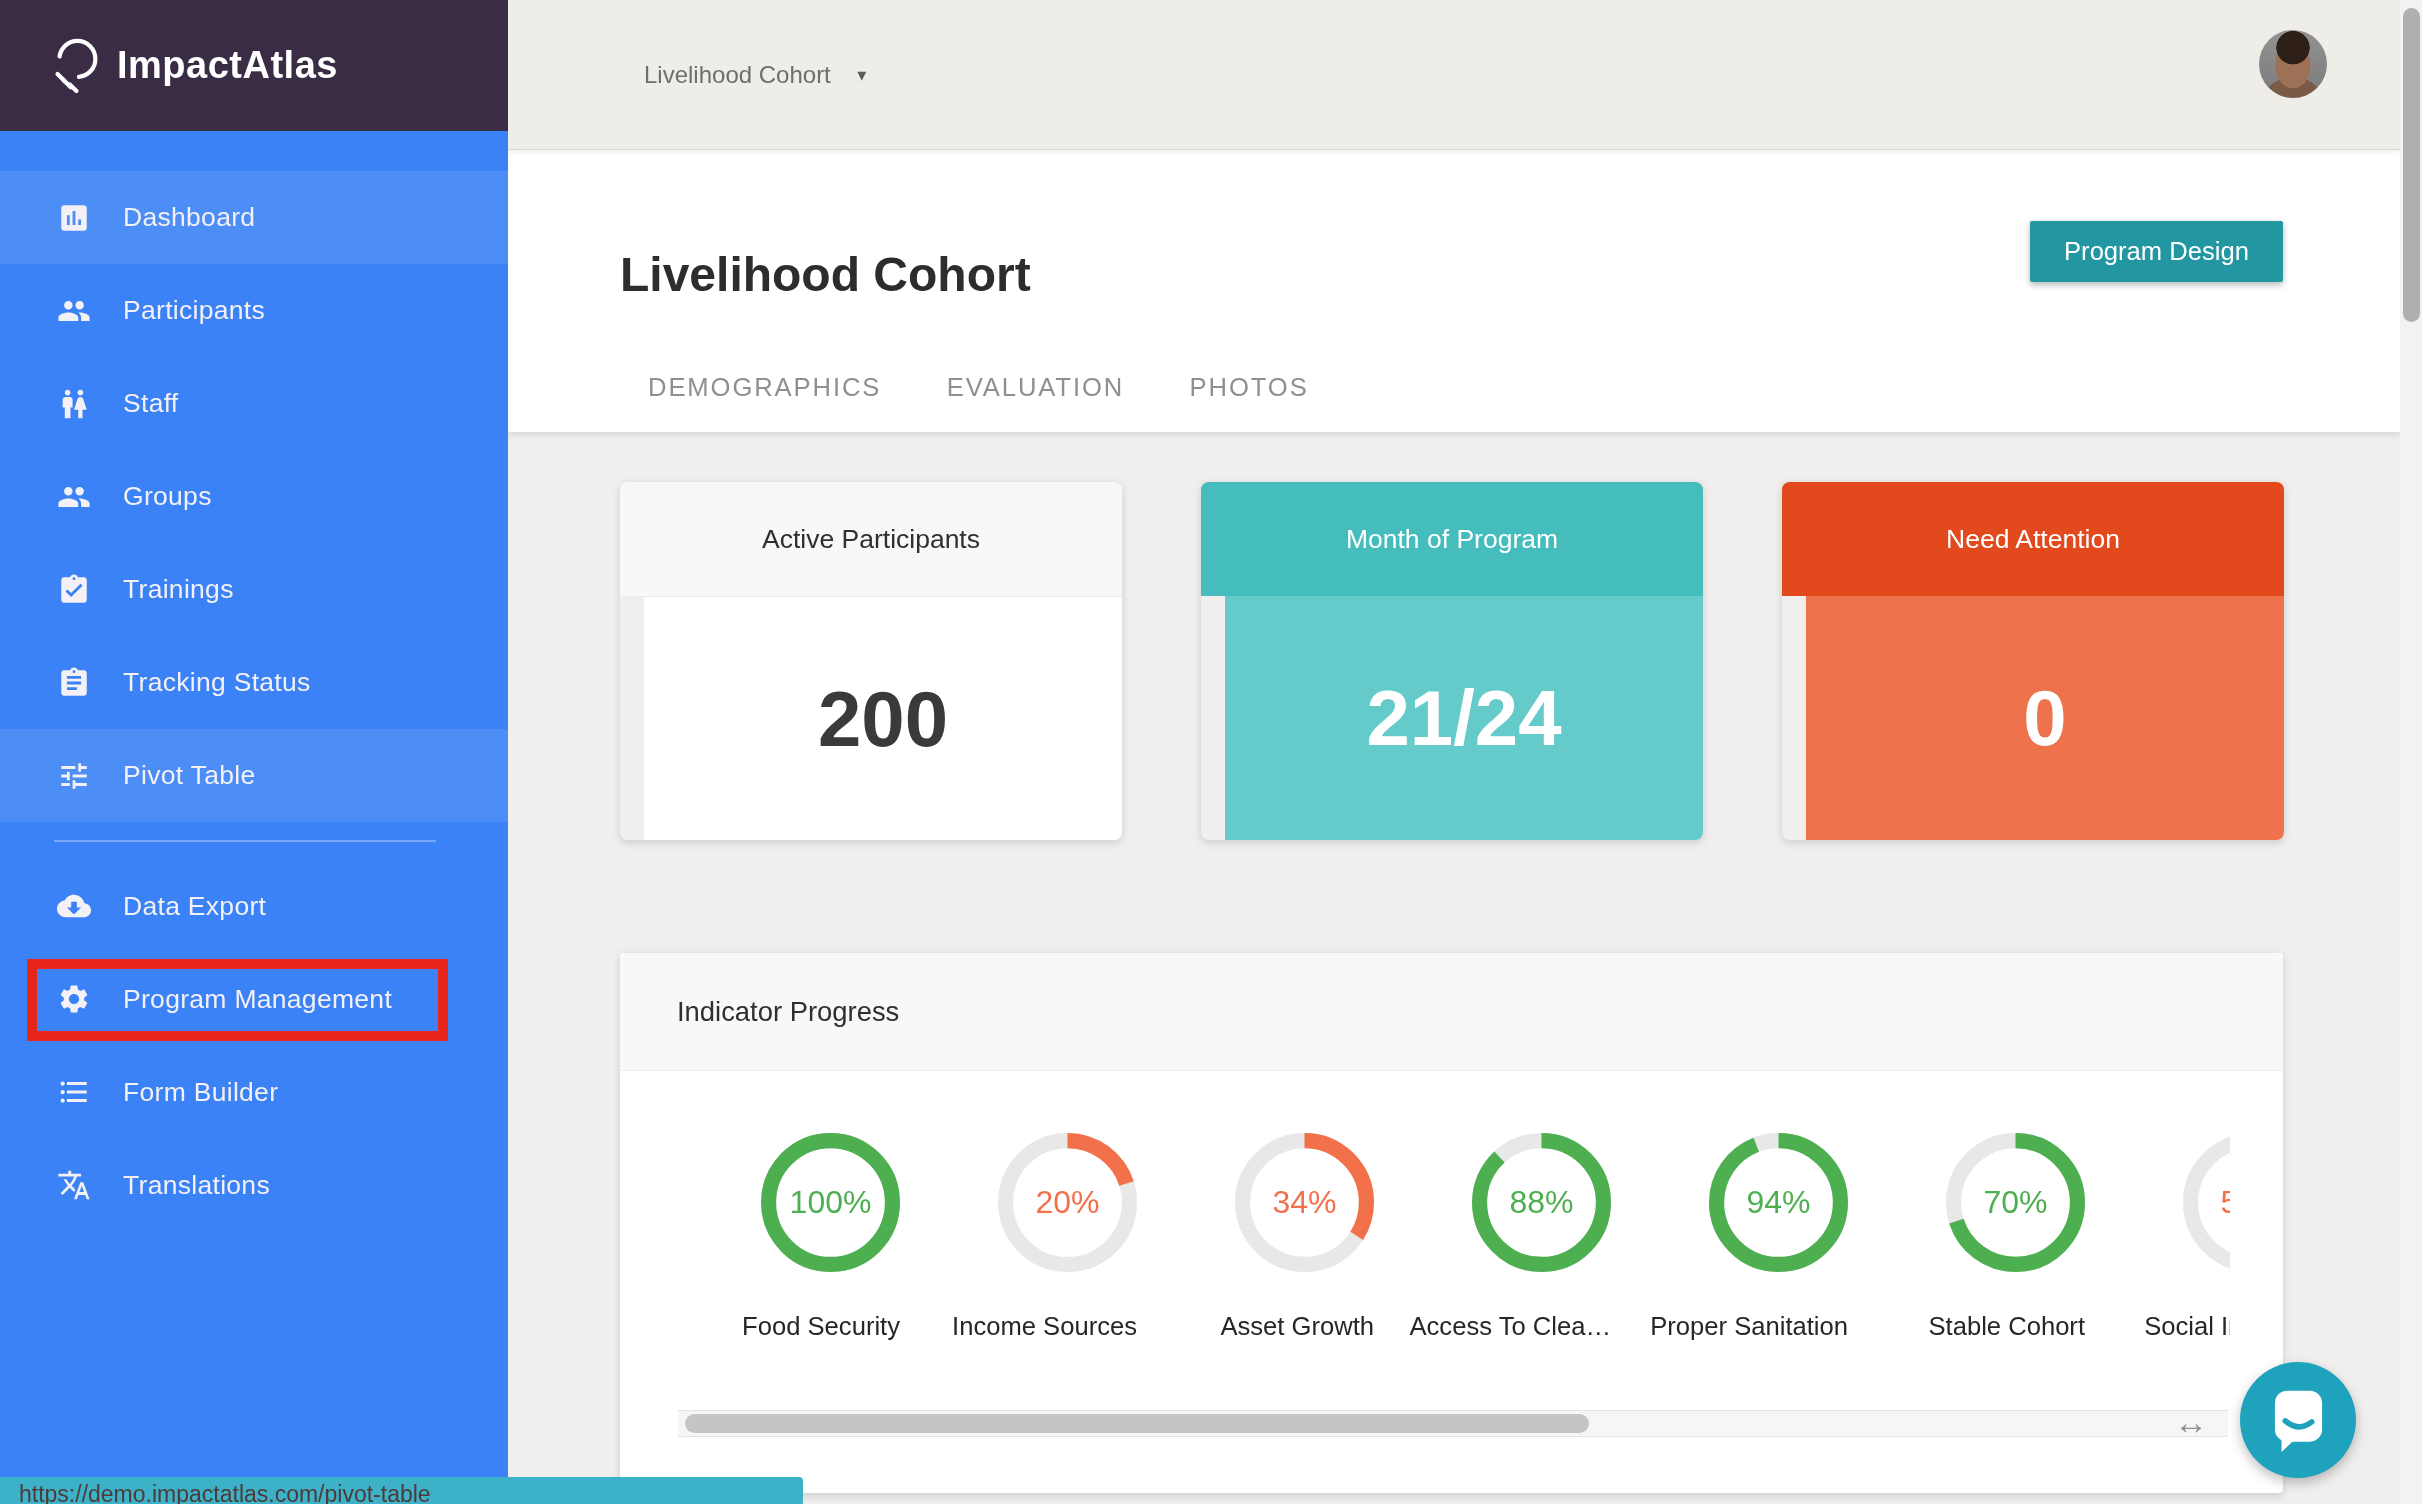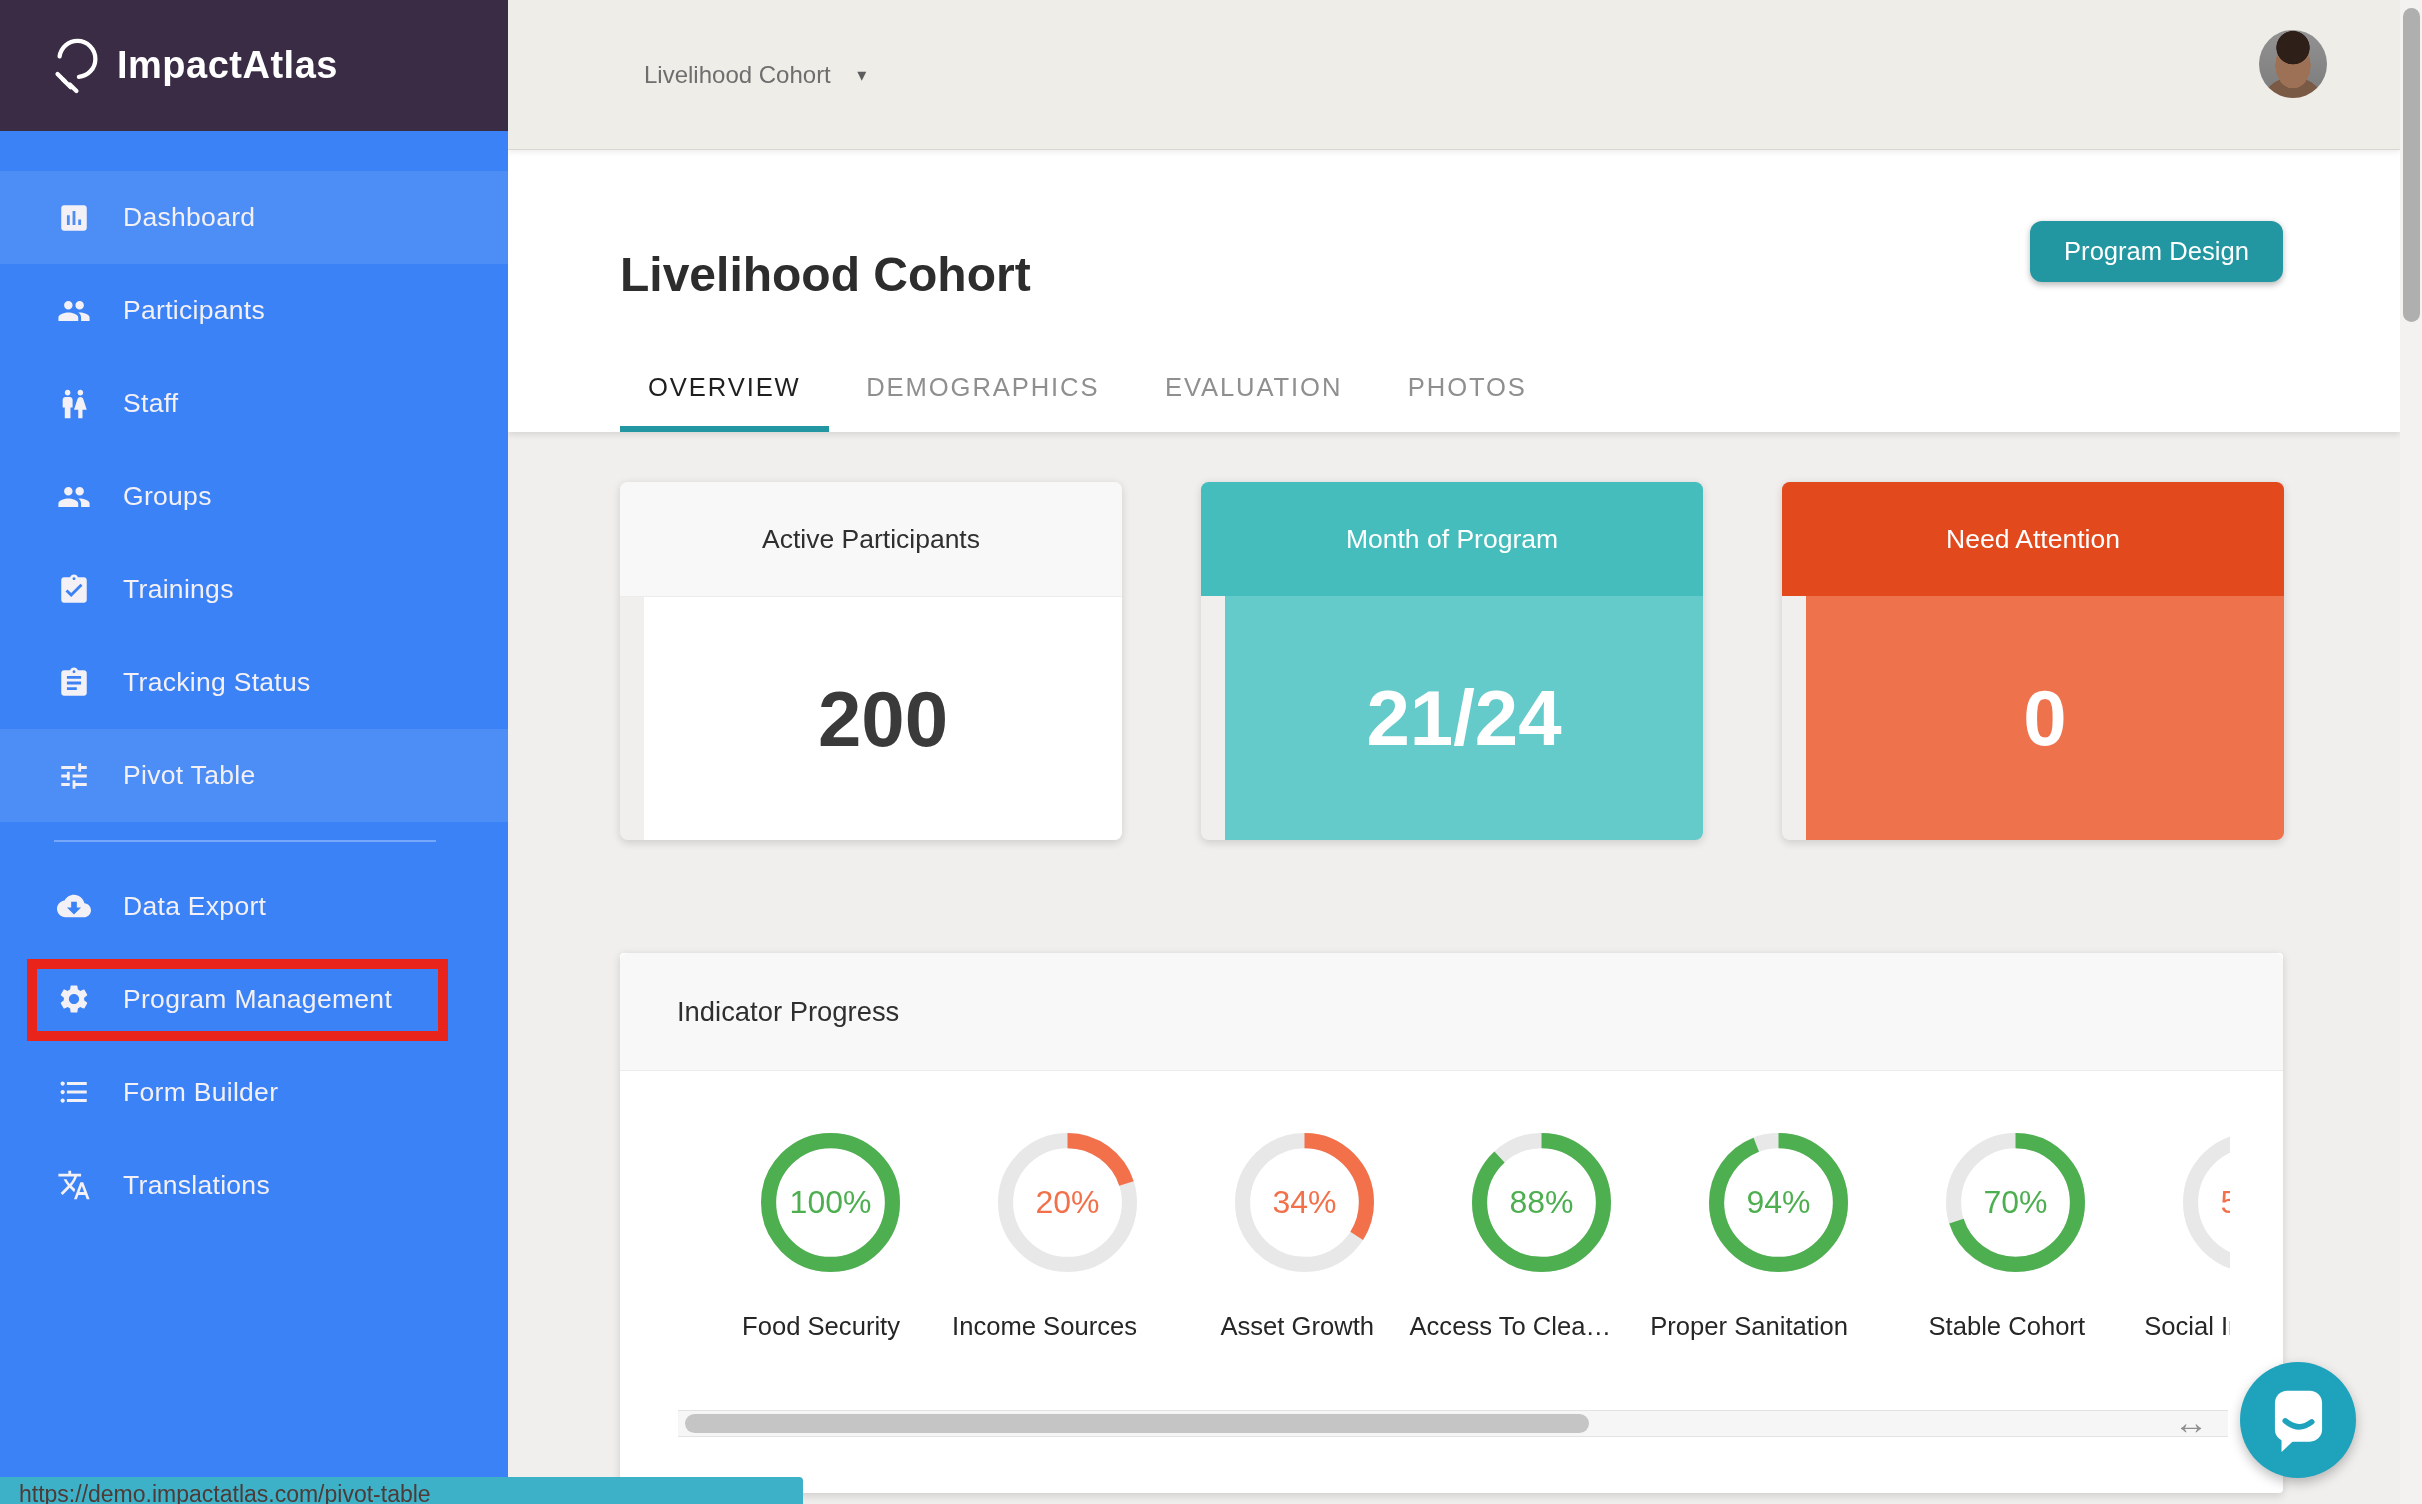--- a/index.html
+++ b/index.html
@@ -38,21 +38,21 @@
 
   
   .vrail{position:absolute;left:2400px;top:0;width:23px;height:1505px;background:#F4F2F0;z-index:6;}
   .vthumb{position:absolute;left:2.8px;top:7.6px;width:17px;height:314px;border-radius:8.5px;background:#AFAFAF;}
 
   
   .title-band{position:absolute;left:508px;top:149px;width:1892px;height:283px;background:#fff;
     box-shadow:0 2.8px 5.7px rgba(0,0,0,0.10);z-index:4;}
   .page-title{position:absolute;left:112px;top:66px;font-size:48px;font-weight:700;color:#2D2D2D;}
   .primary-btn{position:absolute;left:1522px;top:72px;width:253px;height:61px;background:#2297A2;
-    color:#fff;font-size:25.6px;font-weight:500;border:none;border-radius:12px;cursor:pointer;
+    color:#fff;font-size:25.6px;font-weight:500;border:none;border-radius:2px;cursor:pointer;
     display:flex;align-items:center;justify-content:center;box-shadow:0 2.8px 6.6px rgba(0,0,0,0.28);
     font-family:"Liberation Sans",sans-serif;}
   .tabs{position:absolute;left:112px;bottom:0;display:flex;gap:9.5px;}
   .tab{box-sizing:border-box;height:83px;padding:0 28px;display:flex;align-items:center;
     font-size:25.6px;font-weight:500;letter-spacing:1.9px;color:#8F8F8F;cursor:pointer;
     border-bottom:6.6px solid transparent;}
   .tab.active{color:#1F1F1F;border-bottom-color:#2297A2;}
 
   
   .stats-row{position:absolute;left:620px;top:482px;width:1663px;display:flex;gap:79px;z-index:3;}
@@ -218,23 +218,20 @@
   </header>
 
   <div class="vrail">
     <div class="vthumb"></div>
   </div>
 
   <section class="title-band">
     <h1 class="page-title">Livelihood Cohort</h1>
     <button class="primary-btn">Program Design</button>
     <div class="tabs">
-      <div class="tab active">
-          <span>OVERVIEW</span>
-        </div>
         <div class="tab">
           <span>DEMOGRAPHICS</span>
         </div>
         <div class="tab">
           <span>EVALUATION</span>
         </div>
         <div class="tab">
           <span>PHOTOS</span>
         </div>
     </div>

